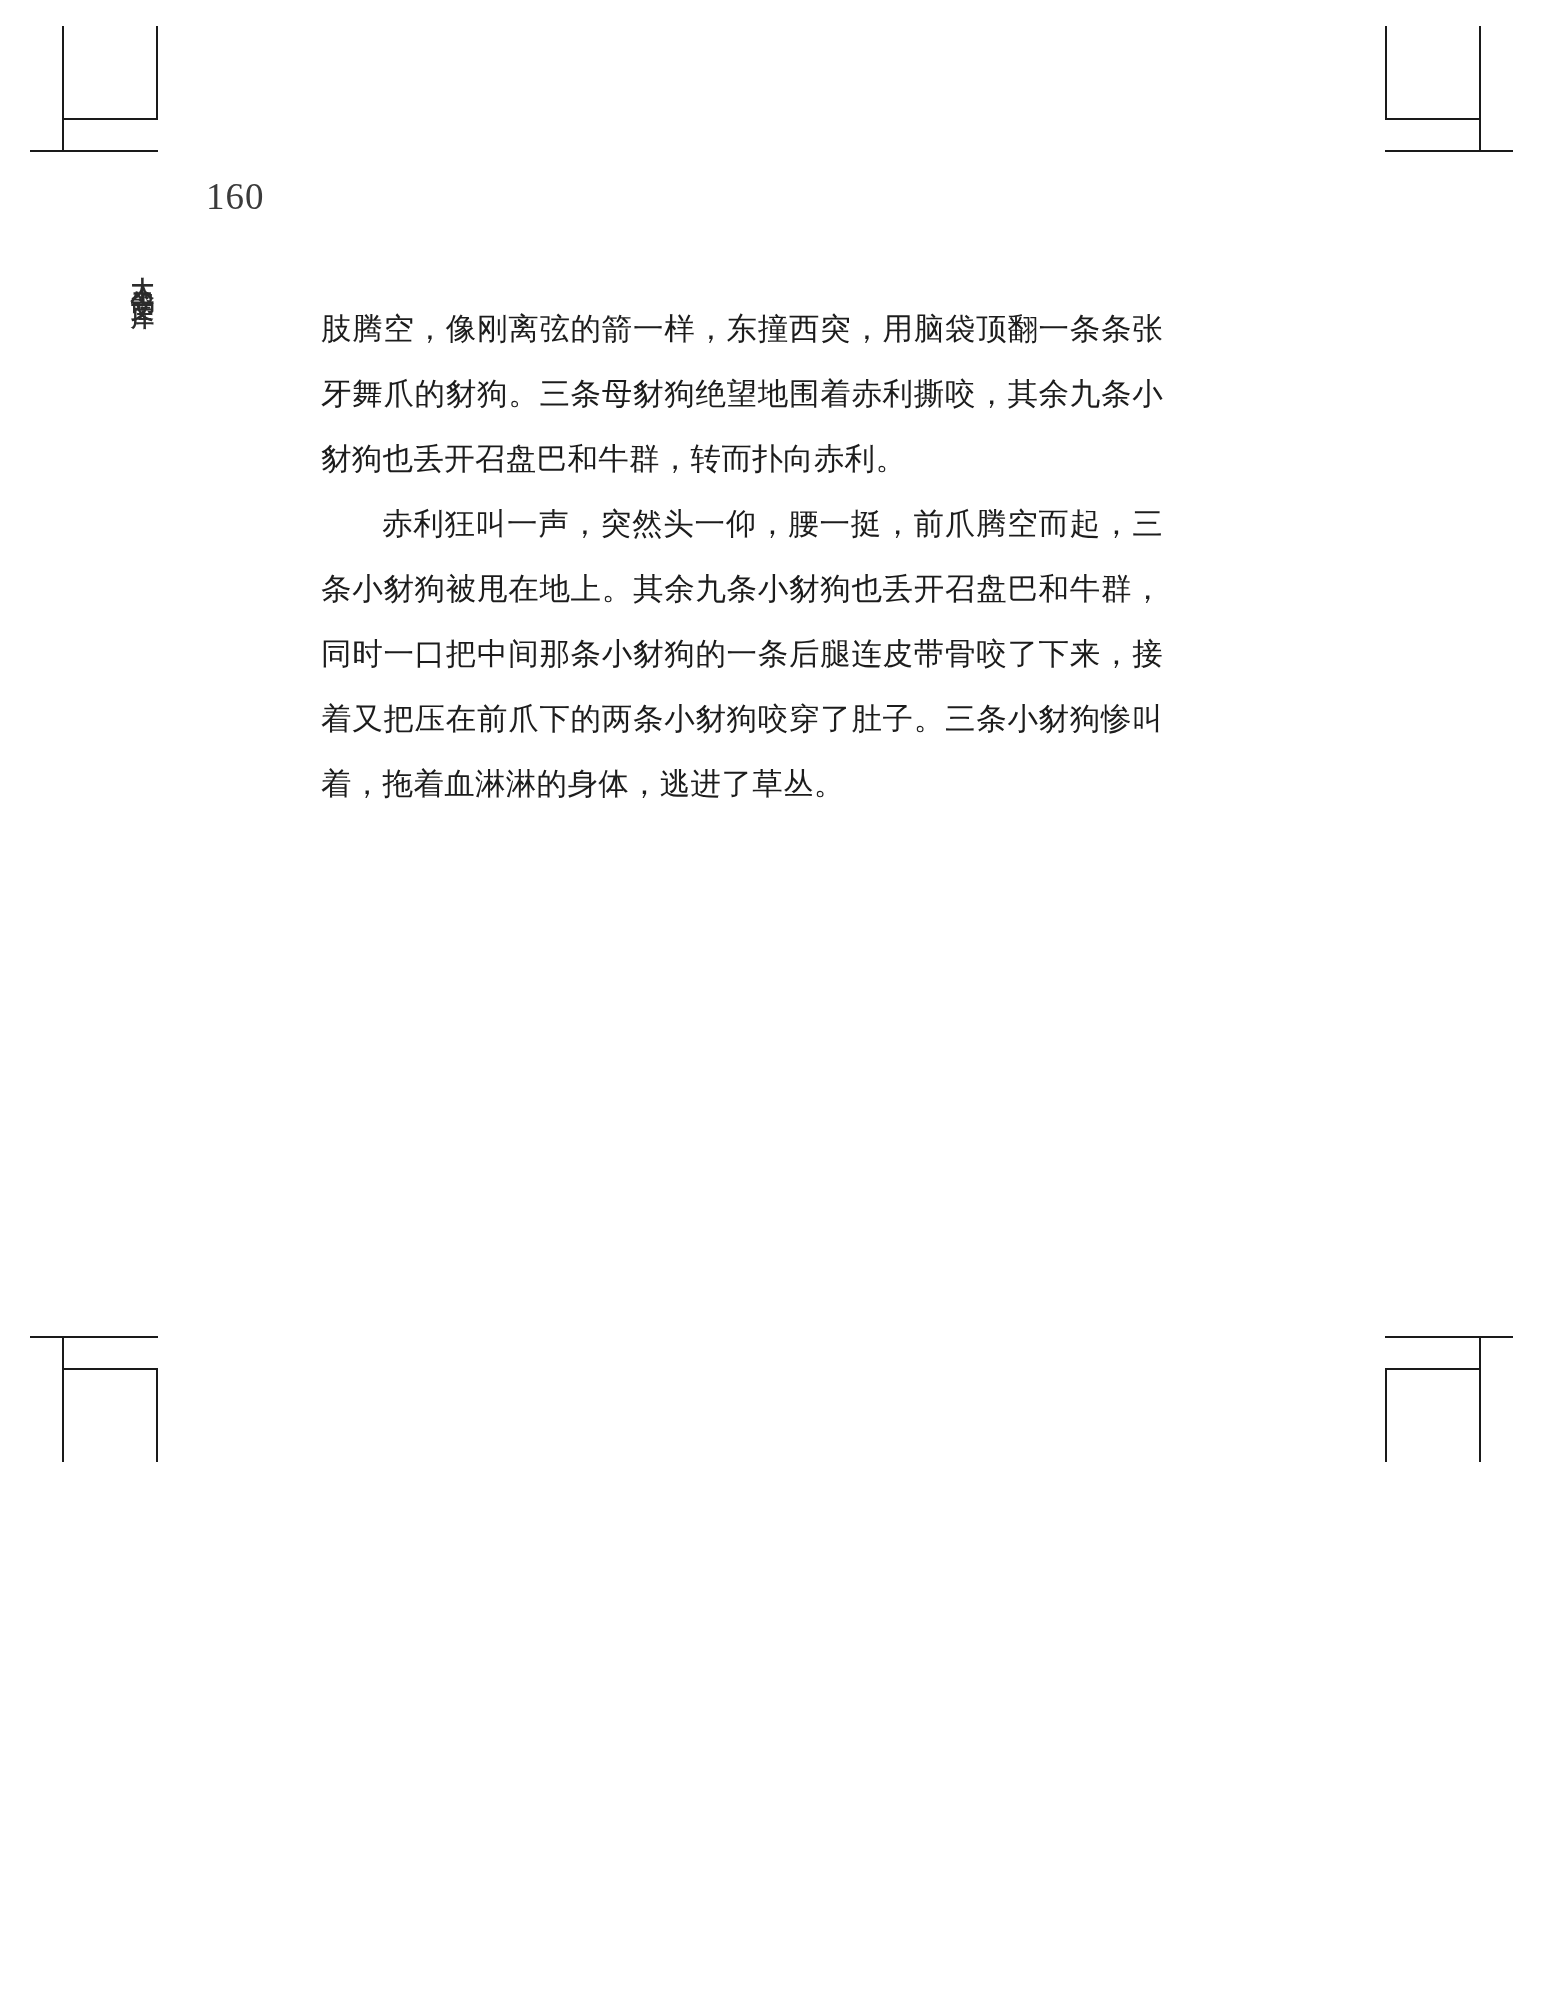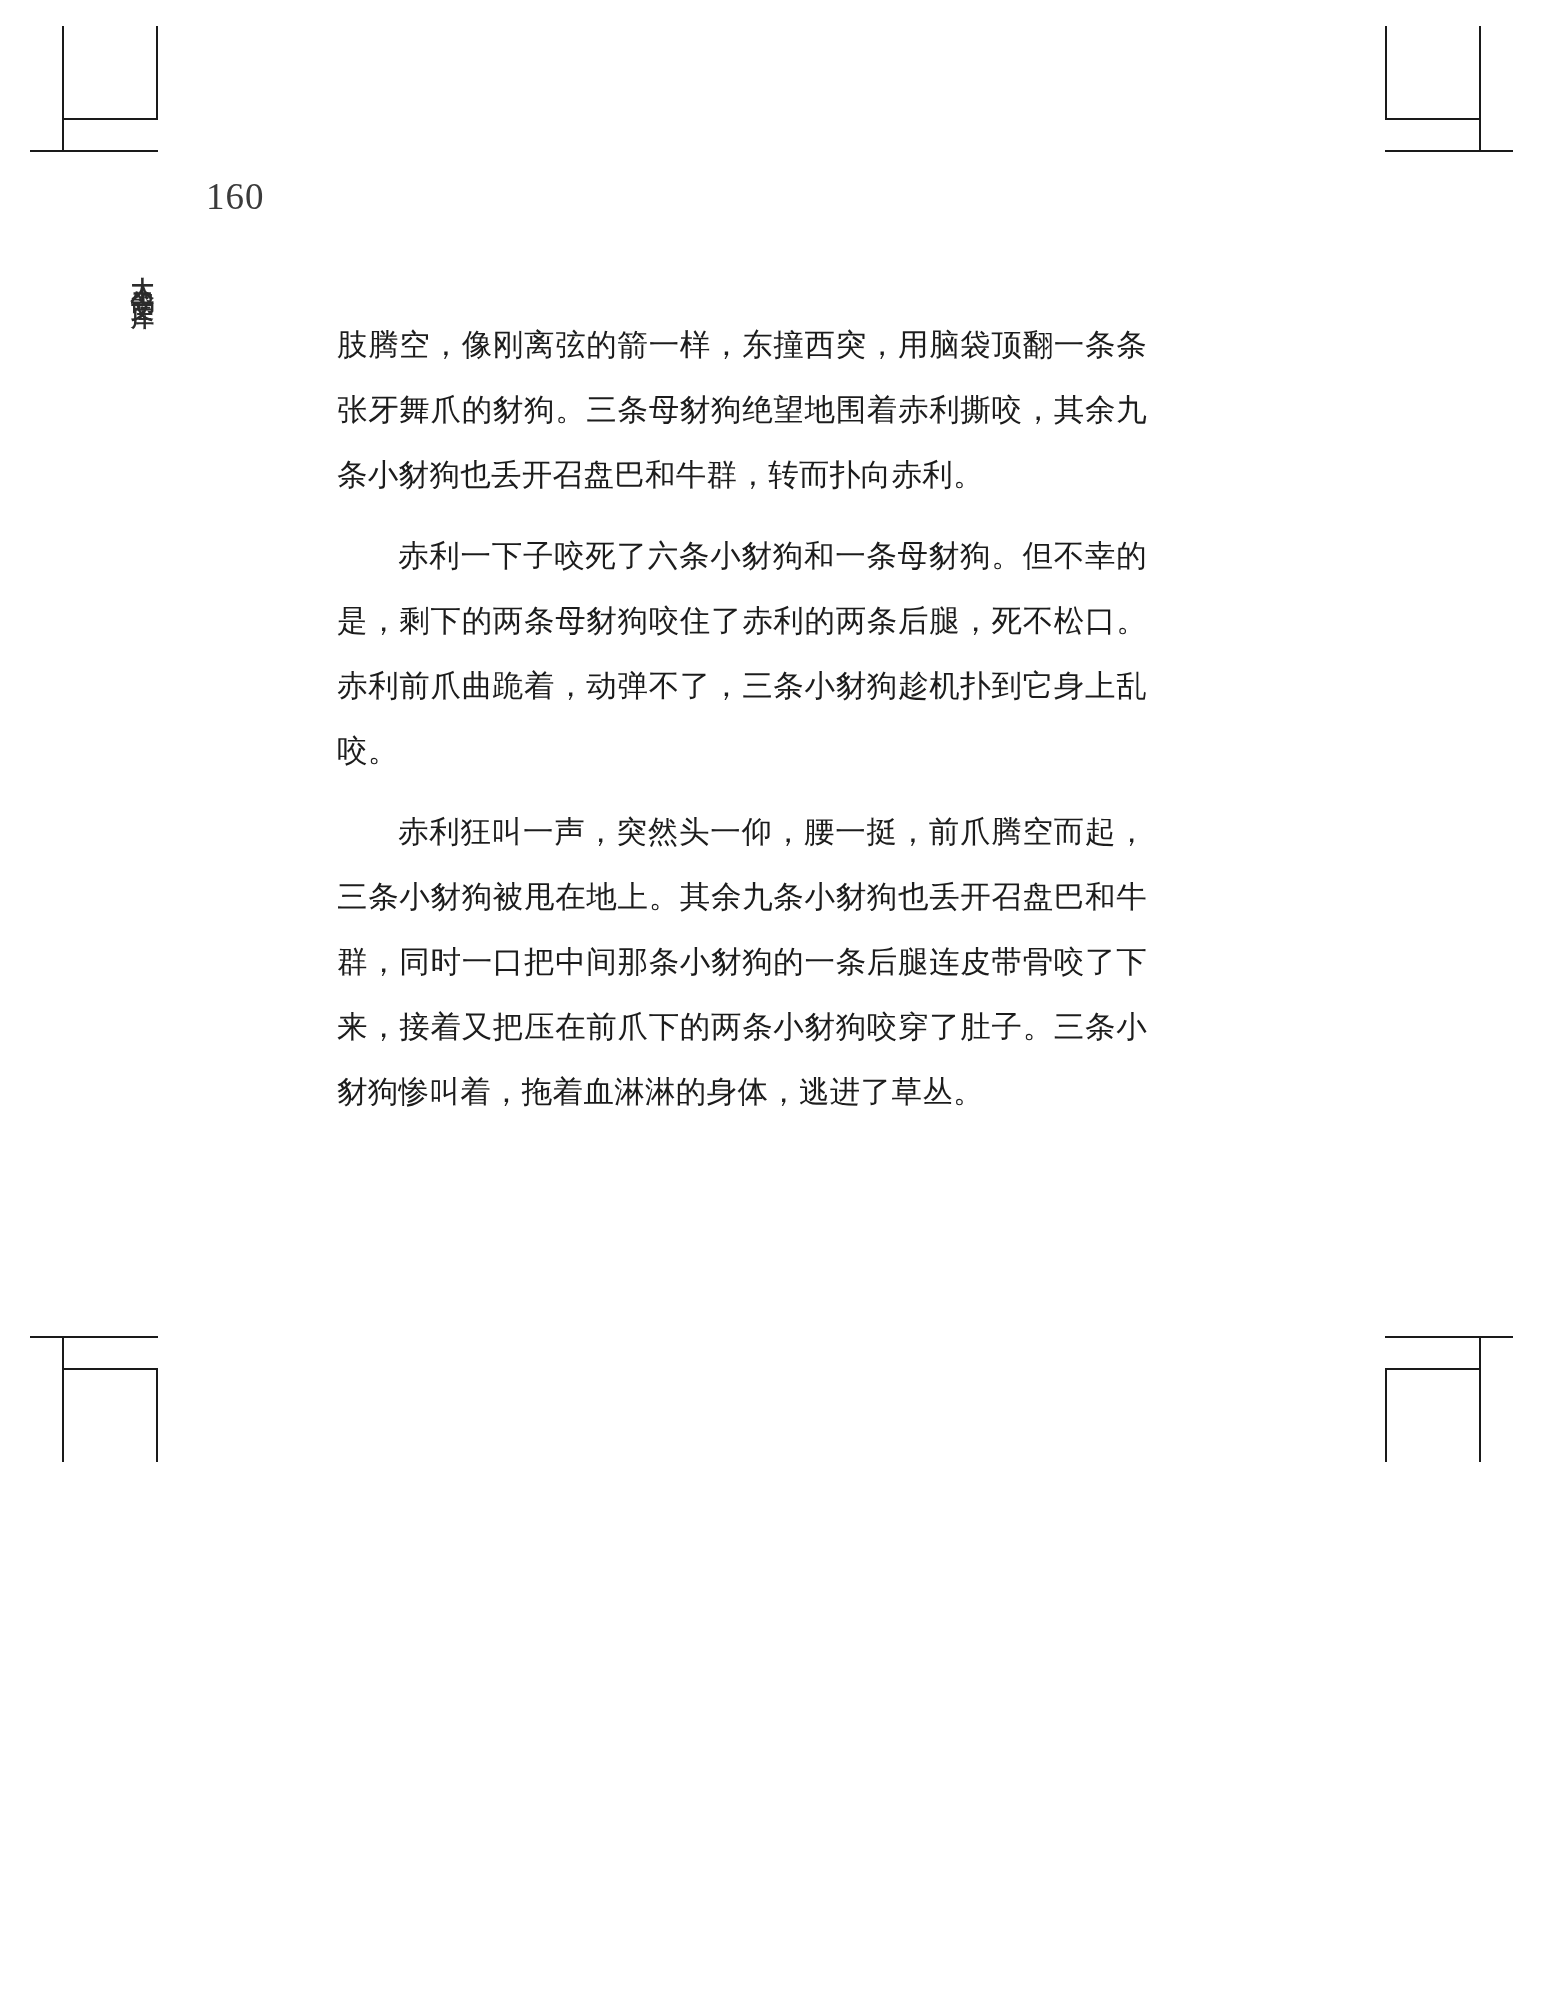--- a/index.html
+++ b/index.html
@@ -91,21 +91,21 @@
     position: absolute;
     left: 321px;
     top: 296px;
     width: 842px;
   }
   .para {
     font-family: "DejaVu Sans", "Liberation Sans", sans-serif;
     font-size: 30.5px;
     line-height: 65px;
     color: #1c1c1c;
-    margin: 16px;
+    margin: 0;
     text-align: justify;
     text-justify: inter-character;
     letter-spacing: 0.3px;
   }
   .para.indent { text-indent: 2em; }
 
   
   #illustration {
     position: absolute;
     left: 95px;
@@ -144,21 +144,20 @@
     <div class="v v2"></div>
       <div class="h h2"></div>
   </div>
 
   <div id="folio">160</div>
 
   <div id="side-label">大王鸽文库</div>
 
   <div id="body-column">
     <p class="para">肢腾空，像刚离弦的箭一样，东撞西突，用脑袋顶翻一条条张牙舞爪的豺狗。三条母豺狗绝望地围着赤利撕咬，其余九条小豺狗也丢开召盘巴和牛群，转而扑向赤利。</p>
-    <p class="para indent">赤利一下子咬死了六条小豺狗和一条母豺狗。但不幸的是，剩下的两条母豺狗咬住了赤利的两条后腿，死不松口。赤利前爪曲跪着，动弹不了，三条小豺狗趁机扑到它身上乱咬。</p>
     <p class="para indent">赤利狂叫一声，突然头一仰，腰一挺，前爪腾空而起，三条小豺狗被甩在地上。其余九条小豺狗也丢开召盘巴和牛群，同时一口把中间那条小豺狗的一条后腿连皮带骨咬了下来，接着又把压在前爪下的两条小豺狗咬穿了肚子。三条小豺狗惨叫着，拖着血淋淋的身体，逃进了草丛。</p>
   </div>
 
   <div id="illustration">
     <svg viewBox="0 0 228 340" xmlns="http://www.w3.org/2000/svg">
       <defs>
         <linearGradient id="bark" x1="0" y1="0" x2="1" y2="0">
           <stop offset="0%" stop-color="#b9b9b9"></stop>
           <stop offset="25%" stop-color="#8d8d8d"></stop>
           <stop offset="50%" stop-color="#d2d2d2"></stop>

